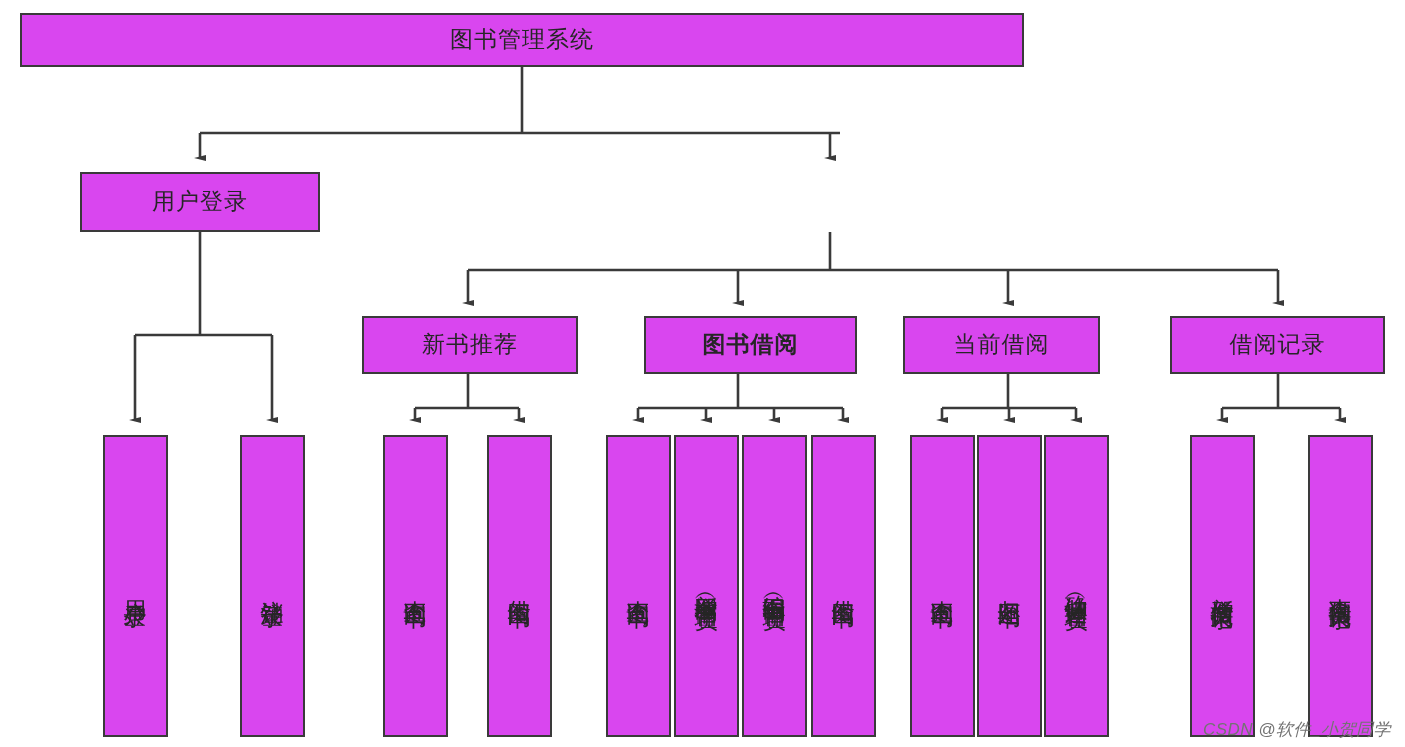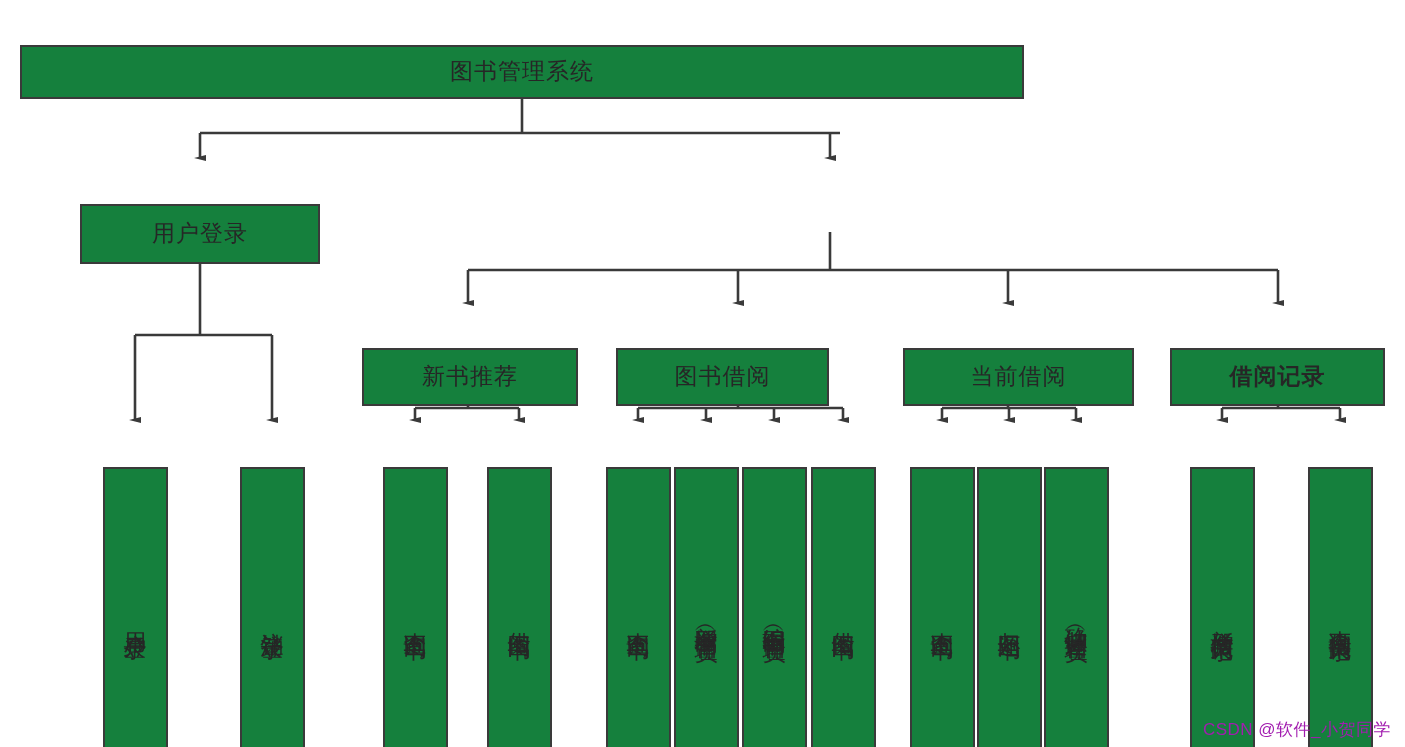--- a/index.html
+++ b/index.html
@@ -21,28 +21,27 @@
     position: absolute;
     left: 0;
     top: 0;
     width: 1405px;
     height: 747px;
     pointer-events: none;
   }
   .node {
     position: absolute;
     box-sizing: border-box;
-    background: #15803d;
+    background: #d946ef;
     border: 2px solid #3a3a3a;
     display: flex;
     align-items: center;
     justify-content: center;
     color: #262626;
     text-align: center;
-    margin-top: 32px;
   }
   .node.h {
     font-size: 23px;
     letter-spacing: 1px;
     line-height: 1.2;
   }
   .node.v {
     writing-mode: vertical-rl;
     text-orientation: upright;
     font-size: 23px;
@@ -53,23 +52,24 @@
   .node.v .vlabel {
     writing-mode: vertical-rl;
     text-orientation: upright;
     display: block;
   }
   .watermark {
     position: absolute;
     right: 14px;
     bottom: 6px;
     font-size: 17px;
-    color: #a21caf;
+    color: #737373;
     letter-spacing: 0.5px;
     white-space: nowrap;
+    font-style: italic;
   }
 </style>
 </head>
 <body>
 
 <div id="canvas">
 
   <svg class="wires" viewBox="0 0 1405 747" xmlns="http://www.w3.org/2000/svg">
     <defs>
       <marker id="ah" markerWidth="10" markerHeight="12" refX="3" refY="6" orient="auto" markerUnits="userSpaceOnUse">
@@ -124,27 +124,27 @@
     <span>图书管理系统</span>
   </div>
 
   <div class="node h" style="left:80px; top:172px; width:240px; height:60px;">
     <span>用户登录</span>
   </div>
 
   <div class="node h" style="left:362px; top:316px; width:216px; height:58px;text-align:center;">
     <span>新书推荐</span>
   </div>
-  <div class="node h" style="left:616px; top:316px; width:213px; height:58px;">
+  <div class="node h" style="left:644px; top:316px; width:213px; height:58px;font-weight:bold;">
     <span>图书借阅</span>
   </div>
-  <div class="node h" style="left:903px; top:316px; width:231px; height:58px;">
+  <div class="node h" style="left:903px; top:316px; width:197px; height:58px;">
     <span>当前借阅</span>
   </div>
-  <div class="node h" style="left:1170px; top:316px; width:215px; height:58px;font-weight:bold;">
+  <div class="node h" style="left:1170px; top:316px; width:215px; height:58px;">
     <span>借阅记录</span>
   </div>
 
   <div class="node v" style="left:103px; top:435px; width:65px; height:302px;">
     <span class="vlabel">用户登录</span>
   </div>
   <div class="node v" style="left:240px; top:435px; width:65px; height:302px;">
     <span class="vlabel">注销登录</span>
   </div>
 

